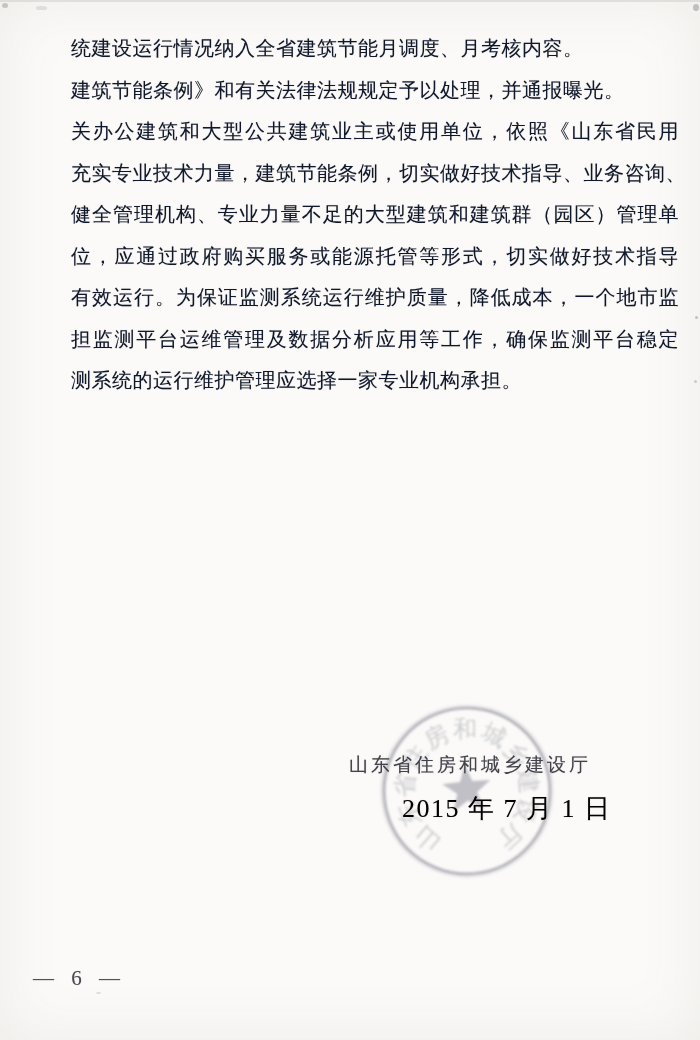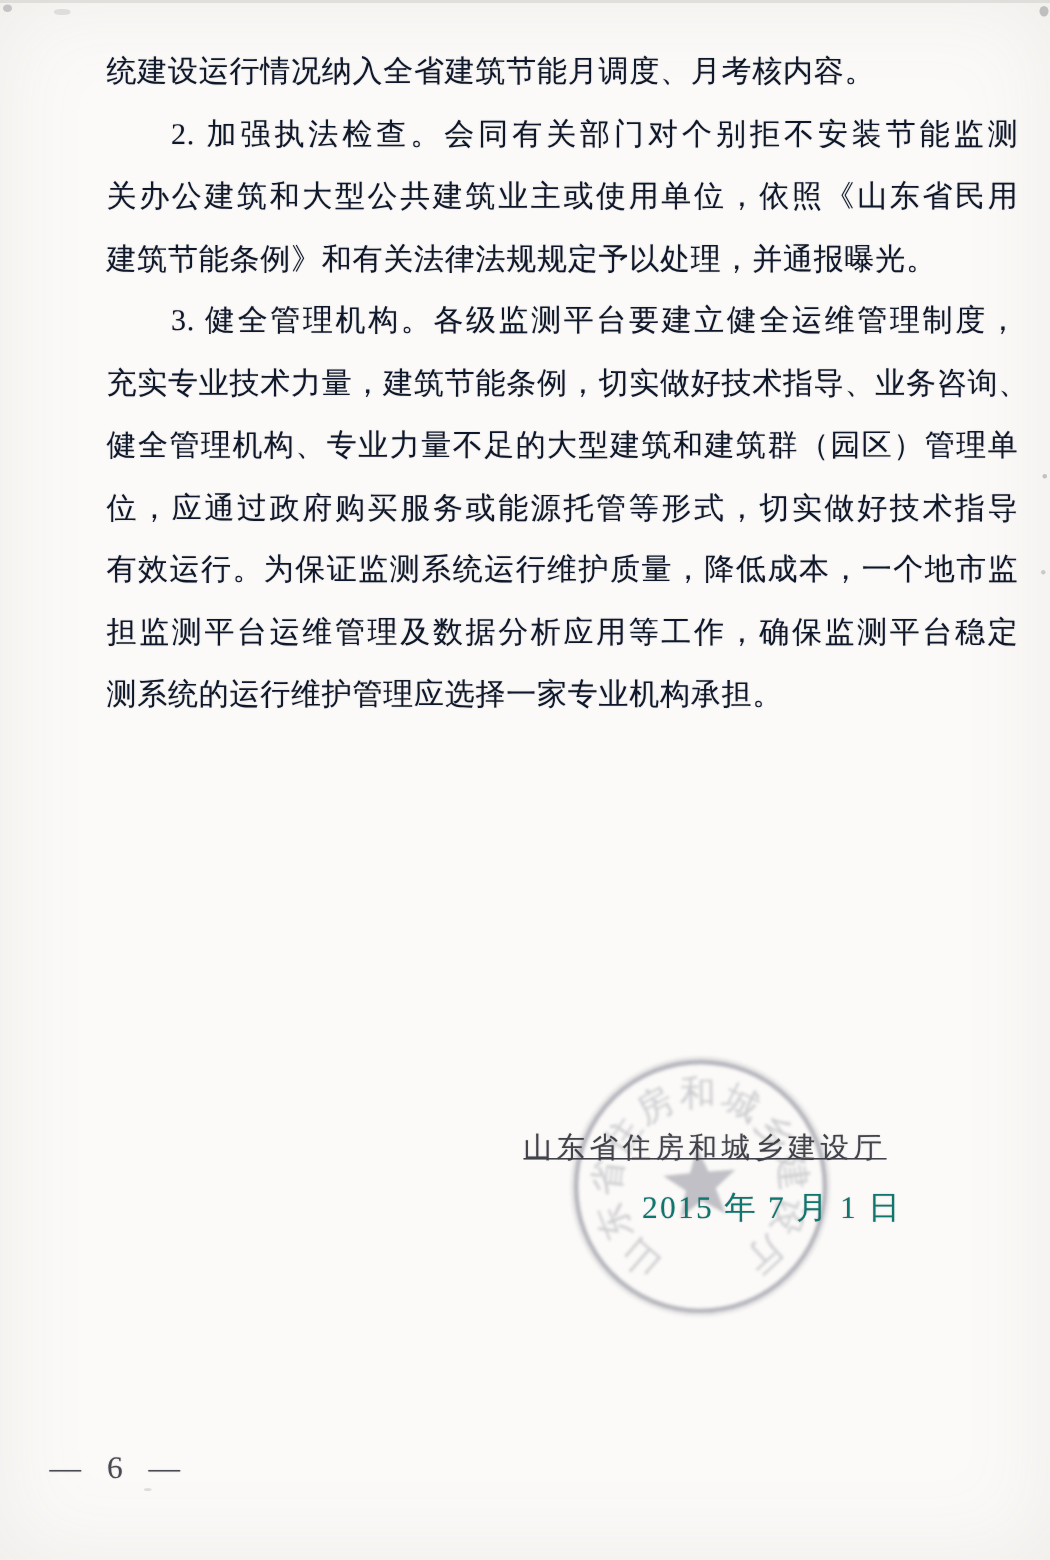--- a/index.html
+++ b/index.html
@@ -28,25 +28,24 @@
     white-space:nowrap;
     height:41.5px;
   }
   .line.short{text-align-last:left;}
   .line.indent{text-indent:43px;}
   .sig-dept{
     position:absolute;left:349px;top:752px;
     font-size:19px;letter-spacing:3px;color:#42424a;
     text-shadow:0 0 1px rgba(70,70,78,.35);
     white-space:nowrap;
-    text-decoration:underline;
   }
   .sig-date{
-    position:absolute;left:428px;top:791px;
-    font-size:21px;letter-spacing:1.5px;color:#0f766e;
+    position:absolute;left:402px;top:791px;
+    font-size:26px;letter-spacing:1.5px;color:#000000;
     text-shadow:0 0 1px rgba(70,70,78,.35);
     white-space:nowrap;
   }
   .page-num{
     position:absolute;left:33px;top:966px;
     font-size:21px;color:#4a4a52;
     letter-spacing:3px;word-spacing:6px;
     text-shadow:0 0 1px rgba(70,70,78,.3);
   }
   .seal{
@@ -62,24 +61,22 @@
   .sp6{left:96px;top:992px;width:5px;height:2px;opacity:.25;}
 </style>
 </head>
 <body>
 
 <div class="page">
   <div class="edge-top"></div>
 
   <div class="body-text">
     <div class="line short">统建设运行情况纳入全省建筑节能月调度、月考核内容。</div>
-    <div class="line indent">2. 加强执法检查。会同有关部门对个别拒不安装节能监测</div>
+    <div class="line short">建筑节能条例》和有关法律法规规定予以处理，并通报曝光。</div>
     <div class="line">关办公建筑和大型公共建筑业主或使用单位，依照《山东省民用</div>
-    <div class="line short">建筑节能条例》和有关法律法规规定予以处理，并通报曝光。</div>
-    <div class="line indent">3. 健全管理机构。各级监测平台要建立健全运维管理制度，</div>
     <div class="line">充实专业技术力量，建筑节能条例，切实做好技术指导、业务咨询、</div>
     <div class="line">健全管理机构、专业力量不足的大型建筑和建筑群（园区）管理单</div>
     <div class="line">位，应通过政府购买服务或能源托管等形式，切实做好技术指导</div>
     <div class="line">有效运行。为保证监测系统运行维护质量，降低成本，一个地市监</div>
     <div class="line">担监测平台运维管理及数据分析应用等工作，确保监测平台稳定</div>
     <div class="line short">测系统的运行维护管理应选择一家专业机构承担。</div>
   </div>
 
   <svg class="seal" viewBox="0 0 220 220">
     <defs>

